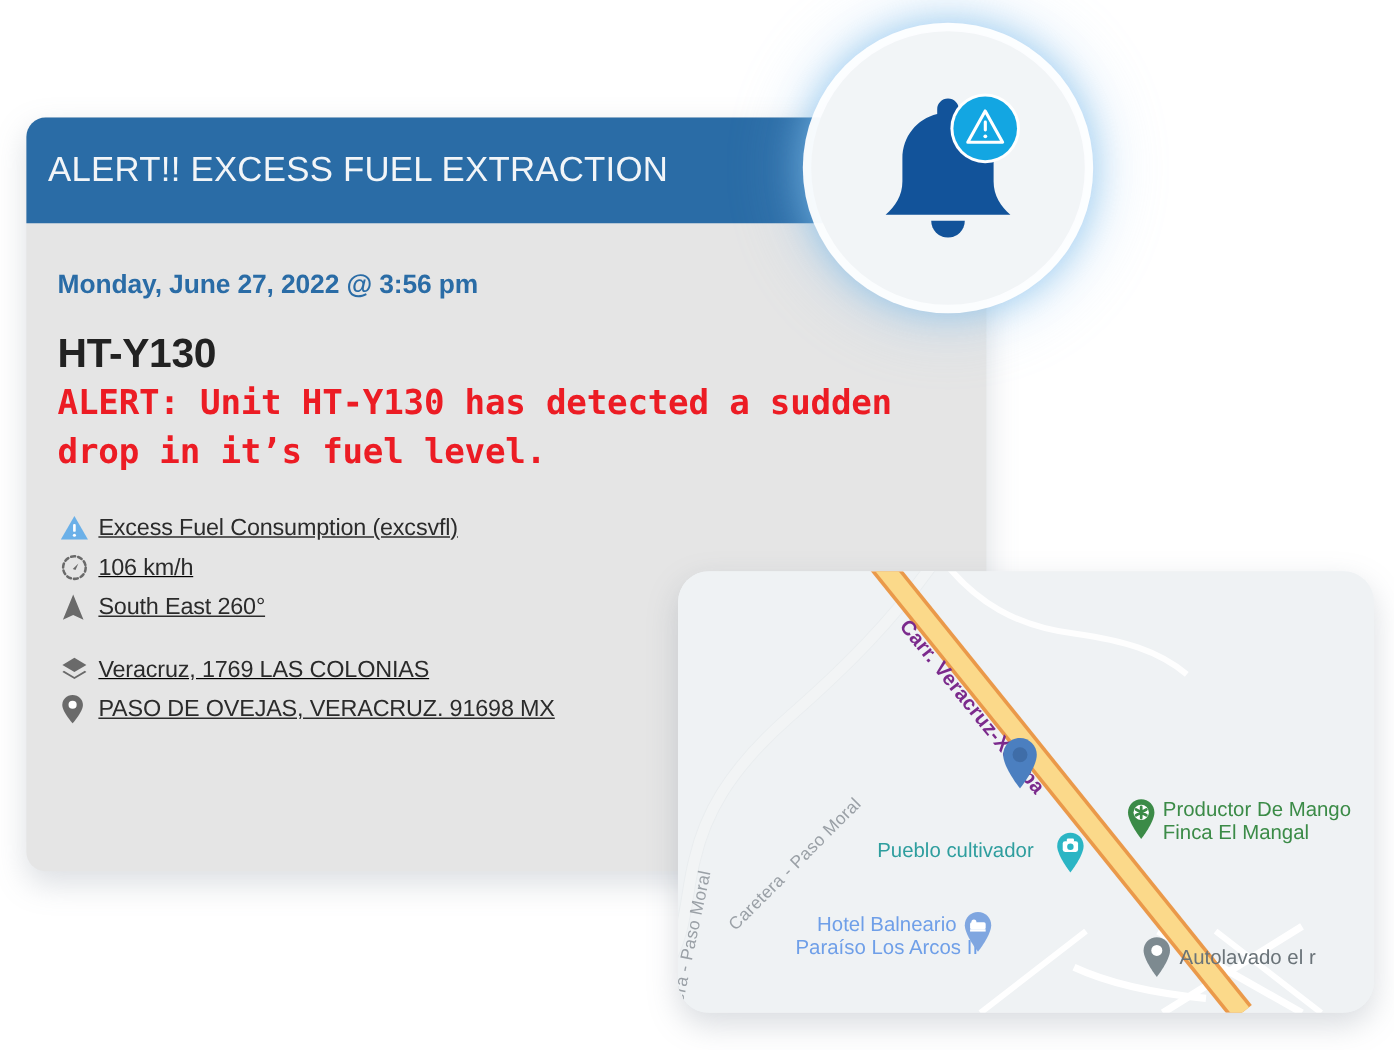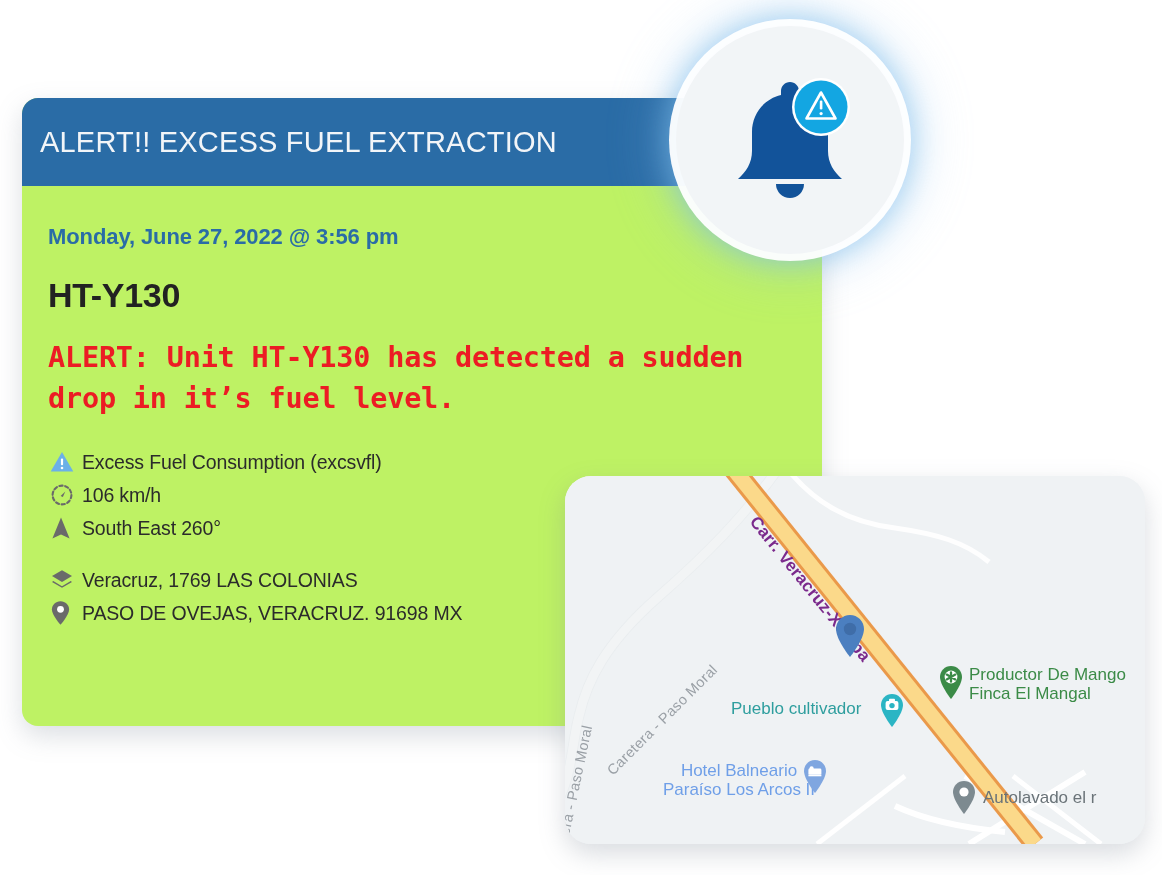--- a/index.html
+++ b/index.html
@@ -13,21 +13,21 @@
     overflow: hidden;
   }
 
   
   #alert-card {
     position: absolute;
     left: 22px;
     top: 98px;
     width: 800px;
     height: 628px;
-    background: #bef264;
+    background: #e5e5e5;
     border-radius: 16px;
     box-shadow: 0 10px 26px rgba(120,130,145,0.26);
   }
 
   #alert-header {
     position: absolute;
     left: 0;
     top: 0;
     width: 100%;
     height: 88px;
@@ -62,39 +62,39 @@
 
   #alert-unit {
     margin-top: 26px;
     color: #222222;
     font-size: 34px;
     font-weight: 700;
     letter-spacing: -0.3px;
   }
 
   #alert-message {
-    margin-top: 22px;
     color: #ec1c24;
     font-family: "DejaVu Sans Mono", "Liberation Mono", monospace;
     font-size: 28.5px;
     font-weight: bold;
     line-height: 1.44;
     letter-spacing: -0.2px;
     max-width: 700px;
   }
 
   
   .detail-group { margin-top: 30px; }
   .detail-group.second { margin-top: 26px; }
 
   .detail-row {
     display: flex;
     align-items: flex-end;
     margin-bottom: 7px;
     min-height: 26px;
+    text-decoration: underline;
   }
   .detail-icon {
     width: 34px;
     min-width: 34px;
     height: 26px;
     display: flex;
     align-items: center;
     justify-content: flex-start;
     padding-left: 2px;
   }

